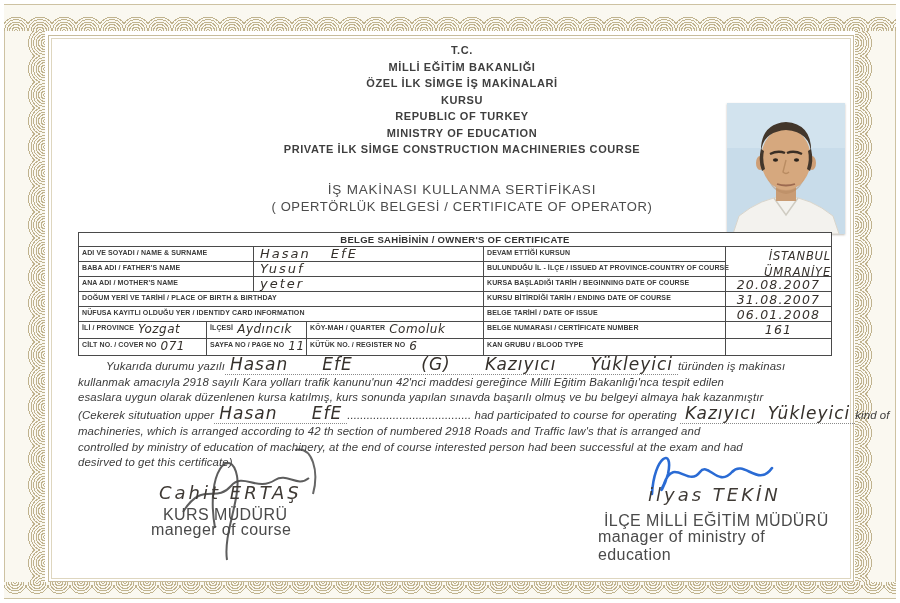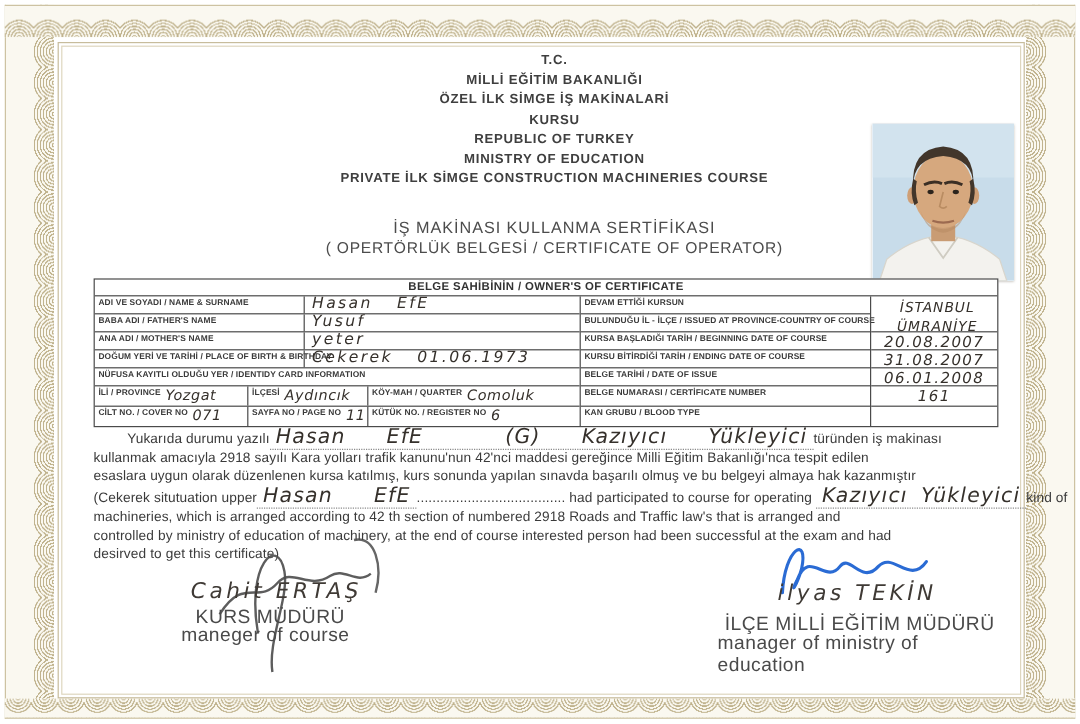--- a/index.html
+++ b/index.html
@@ -58,35 +58,35 @@
   .cell-lbl{width:174px;}
   .cell-val{flex:1;border-left:1px solid #4a4a4a;overflow:visible;}
   .row.h17{height:17px;} .row.h16{height:16px;}
   .c1{width:127px;display:flex;} .c2{width:100px;border-left:1px solid #4a4a4a;display:flex;}
   .c3{flex:1;border-left:1px solid #4a4a4a;display:flex;}
   .tr-lbls{width:241px;}
   .tr-vals{width:106px;border-left:1px solid #4a4a4a;}
   .tr-lbls .row{border-bottom:1px solid #4a4a4a;}
   .tr-lbls .row:last-child{border-bottom:none;}
   .vrow{border-bottom:1px solid #4a4a4a;height:15px;text-align:center;overflow:visible;}
-  .vrow.merged{height:30px;text-align:center;padding-left:5px;}
+  .vrow.merged{height:30px;text-align:right;padding-left:5px;}
   .vrow.h17{height:17px;} .vrow.h16{height:16px;border-bottom:none;}
   
   .hw{font-family:"DejaVu Sans",sans-serif;font-style:italic;color:#35302b;line-height:1;}
   .hw-name{font-size:13px;letter-spacing:2px;padding:1px 0 0 6px;word-spacing:14px;}
   .hw-sm{font-size:12px;letter-spacing:.5px;padding-top:1px;margin-left:4px;}
   .hw-date{font-size:12.5px;letter-spacing:1.2px;line-height:15px;}
   .hw-two{font-size:11.5px;letter-spacing:.8px;line-height:14px;padding-top:2px;}
   
   .body-text{position:absolute;left:78px;top:357px;width:768px;font-size:11.4px;color:#3b3b3b;}
   .bt-line{line-height:15.7px;white-space:pre;}
   .bt-line.indent{padding-left:28px;}
   .bt-hw{font-family:"DejaVu Sans",sans-serif;font-style:italic;font-size:17px;color:#35302b;
          border-bottom:1px dotted #8a8a8a;padding:0 5px;word-spacing:5px;letter-spacing:1px;}
-  .bt-print{letter-spacing:.1px;}
+  .bt-print{letter-spacing:.1px;font-style:italic;}
   
   .sig{position:absolute;width:260px;height:115px;}
   .sig-left{left:115px;top:448px;}
   .sig-right{left:578px;top:442px;}
   .sig .name{position:absolute;font-size:18px;letter-spacing:3px;color:#3f3a35;margin-left:28px;}
   .sig .t1,.sig .t2{position:absolute;font-size:16px;color:#4a4a4a;letter-spacing:.4px;}
   .sig-left .name{left:16px;top:36px;}
   .sig-left .t1{left:48px;top:58px;} .sig-left .t2{left:36px;top:73px;}
   .sig-right .name{left:42px;top:44px;}
   .sig-right .t1{left:26px;top:70px;} .sig-right .t2{left:20px;top:86px;}
@@ -153,21 +153,20 @@
         <div class="row">
           <div class="lbl cell-lbl">BABA ADI / FATHER'S NAME</div>
           <div class="cell-val"><span class="hw hw-name">Yusuf</span></div>
         </div>
         <div class="row">
           <div class="lbl cell-lbl">ANA ADI / MOTHER'S NAME</div>
           <div class="cell-val"><span class="hw hw-name">yeter</span></div>
         </div>
         <div class="row">
           <div class="lbl cell-lbl">DOĞUM YERİ VE TARİHİ / PLACE OF BIRTH &amp; BIRTHDAY</div>
-          <div class="cell-val"><span class="hw hw-name">Cekerek  01.06.1973</span></div>
         </div>
         <div class="row">
           <div class="lbl" style="width:100%">NÜFUSA KAYITLI OLDUĞU YER / IDENTIDY CARD INFORMATION</div>
         </div>
         <div class="row h17">
           <div class="c1">
               <span class="lbl">İLİ / PROVINCE</span>
               <span class="hw hw-sm">Yozgat</span>
             </div>
           <div class="c2">

